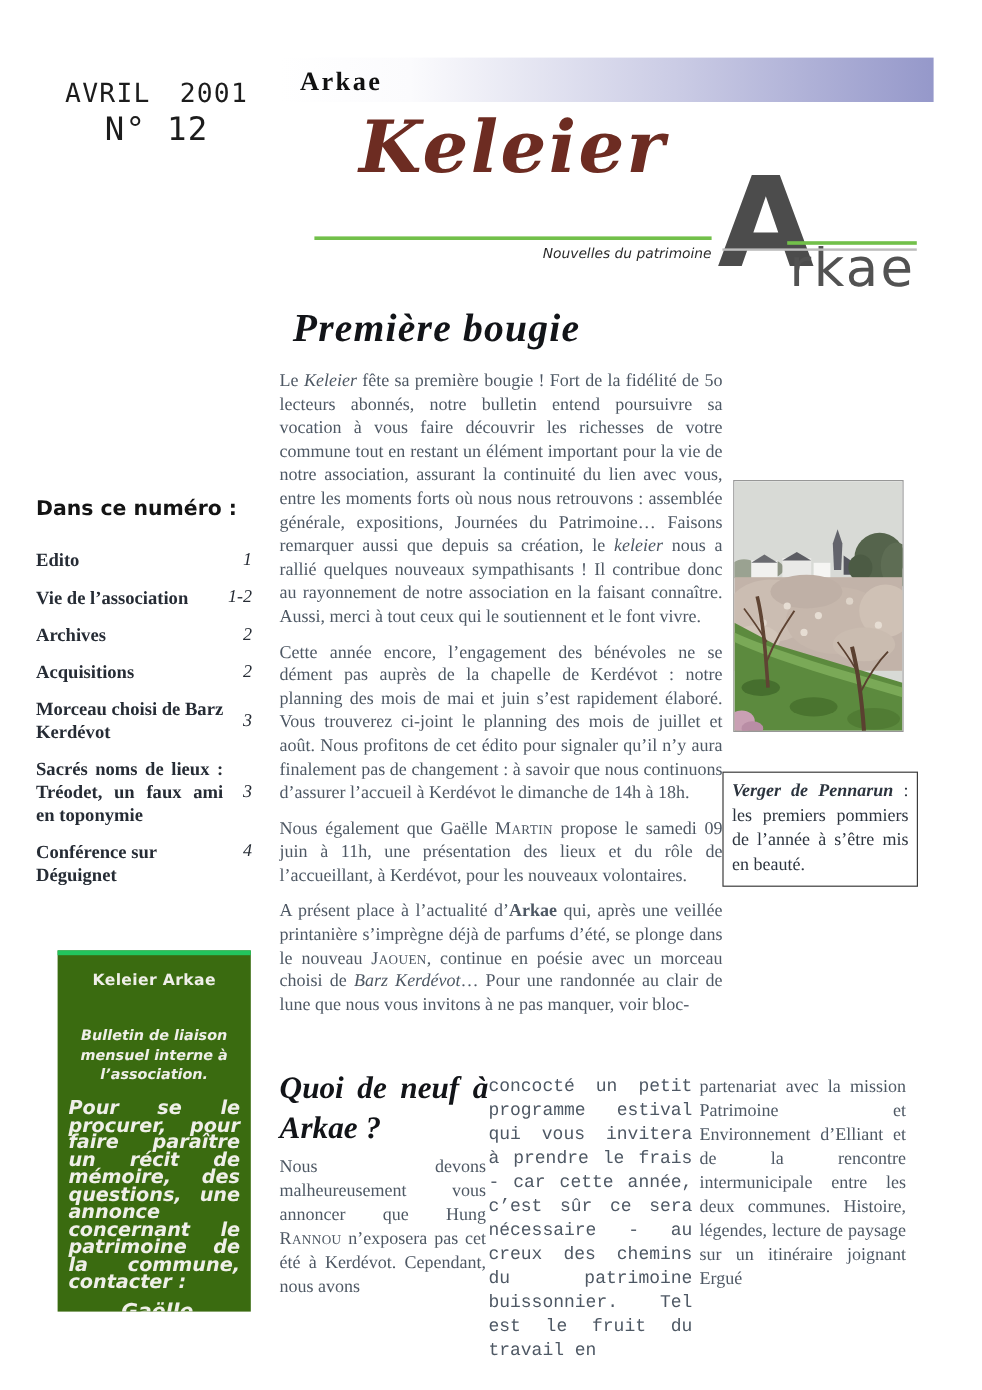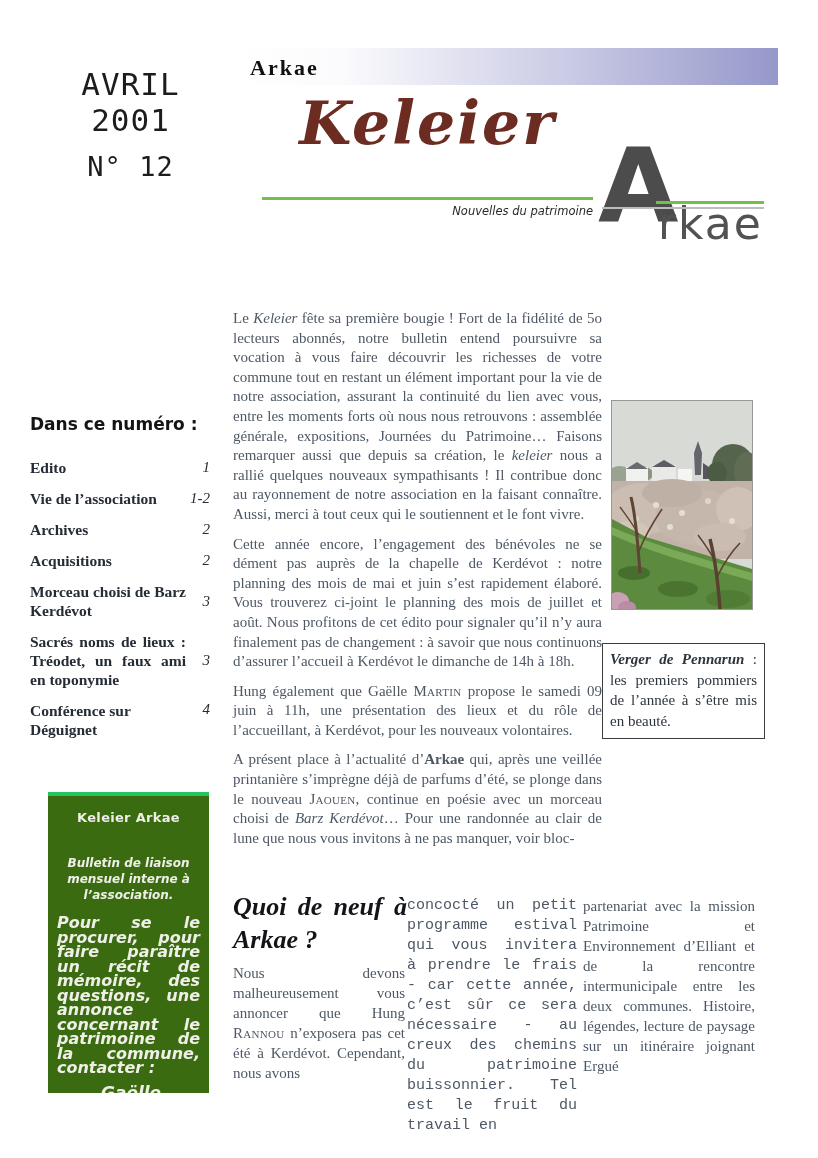--- a/index.html
+++ b/index.html
@@ -8,22 +8,22 @@
 
   
   .sg-i{font-style:italic;}
   .sg-b{font-weight:bold;}
   .sg-bi{font-weight:bold;font-style:italic;margin-top:12px;}
   .sg-sc{font-variant:small-caps;letter-spacing:.3px;}
 
   
   .issue{position:absolute;left:48px;top:66px;width:165px;text-align:center;color:#1c1c1c;
          font-family:"DejaVu Sans Mono",monospace;}
-  .issue-date{font-size:31px;word-spacing:10px;letter-spacing:1px;}
-  .issue-num{font-size:27px;margin-top:13px;letter-spacing:1px;}
+  .issue-date{font-size:22px;word-spacing:10px;letter-spacing:1px;}
+  .issue-num{font-size:27px;margin-top:2px;letter-spacing:1px;}
 
   .band{position:absolute;left:233px;top:48px;width:545px;height:37px;
         background:linear-gradient(90deg,#ffffff 0%,#fbfbfd 20%,#c9cae4 62%,#9598ca 100%);}
   .band-label{position:absolute;left:17px;top:7px;font-family:"Liberation Serif",serif;
         font-weight:bold;font-size:22px;letter-spacing:2px;color:#111;}
 
   .mast-title{position:absolute;left:262px;top:88px;width:331px;text-align:center;
         font-family:"DejaVu Serif",serif;font-style:italic;font-weight:600;
         font-size:60px;color:#6d2c22;letter-spacing:2px;}
   .mast-rule{position:absolute;left:262px;top:197px;width:331px;height:3px;background:#72c04a;}
@@ -97,24 +97,25 @@
   <div class="mast-rule"></div>
   <div class="mast-sub">Nouvelles du patrimoine</div>
 
   <div class="logo">
     <span class="logo-a">A</span>
     <span class="logo-rest">rkae</span>
     <span class="logo-rule-gray"></span>
     <span class="logo-rule-green"></span>
   </div>
 
+  <div class="edito-title">Première bougie</div>
   <div class="edito-body">
     <p><span>Le </span><span class="sg-i">Keleier</span><span> fête sa première bougie ! Fort de la fidélité de 5o lecteurs abonnés, notre bulletin entend poursuivre sa vocation à vous faire découvrir les richesses de votre commune tout en restant un élément important pour la vie de notre association, assurant la continuité du lien avec vous, entre les moments forts où nous nous retrouvons : assemblée générale, expositions, Journées du Patrimoine… Faisons remarquer aussi que depuis sa création, le </span><span class="sg-i">keleier</span><span> nous a rallié quelques nouveaux sympathisants ! Il contribue donc au rayonnement de notre association en la faisant connaître. Aussi, merci à tout ceux qui le soutiennent et le font vivre.</span></p>
     <p><span>Cette année encore, l’engagement des bénévoles ne se dément pas auprès de la chapelle de Kerdévot : notre planning des mois de mai et juin s’est rapidement élaboré. Vous trouverez ci-joint le planning des mois de juillet et août. Nous profitons de cet édito pour signaler qu’il n’y aura finalement pas de changement : à savoir que nous continuons d’assurer l’accueil à Kerdévot le dimanche de 14h à 18h.</span></p>
-    <p><span>Hung également que Gaëlle </span><span class="sg-sc">Martin</span><span> propose le samedi 09 juin à 11h, une présentation des lieux et du rôle de l’accueillant, à Kerdévot, pour les nouveaux volontaires.</span></p>
+    <p><span>Nous également que Gaëlle </span><span class="sg-sc">Martin</span><span> propose le samedi 09 juin à 11h, une présentation des lieux et du rôle de l’accueillant, à Kerdévot, pour les nouveaux volontaires.</span></p>
     <p><span>A présent place à l’actualité d’</span><span class="sg-b">Arkae</span><span> qui, après une veillée printanière s’imprègne déjà de parfums d’été, se plonge dans le nouveau </span><span class="sg-sc">Jaouen</span><span>, continue en poésie avec un morceau choisi de </span><span class="sg-i">Barz Kerdévot</span><span>… Pour une randonnée au clair de lune que nous vous invitons à ne pas manquer, voir bloc-</span></p>
   </div>
 
   <div class="photo">
     <svg width="140" height="208" viewBox="0 0 140 208">
       <rect x="0" y="0" width="140" height="208" fill="#d8dad6"></rect>
 
       <ellipse cx="8" cy="74" rx="12" ry="9" fill="#9aa291"></ellipse>
       <ellipse cx="28" cy="73" rx="13" ry="8" fill="#8d9484"></ellipse>
 

